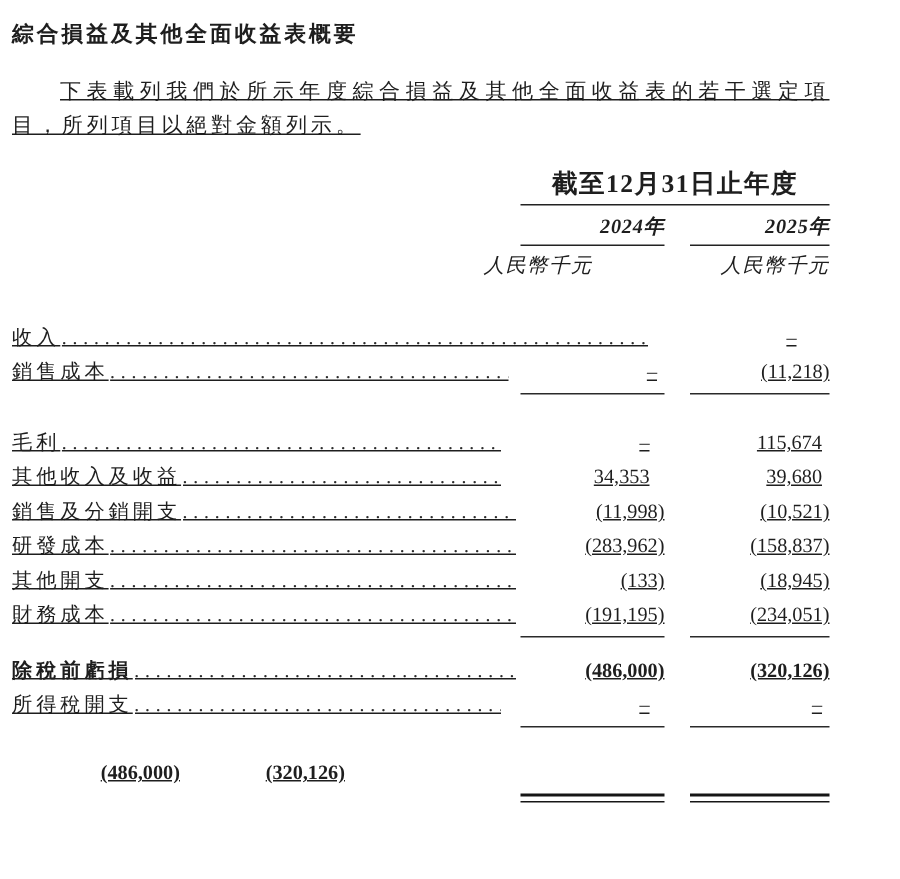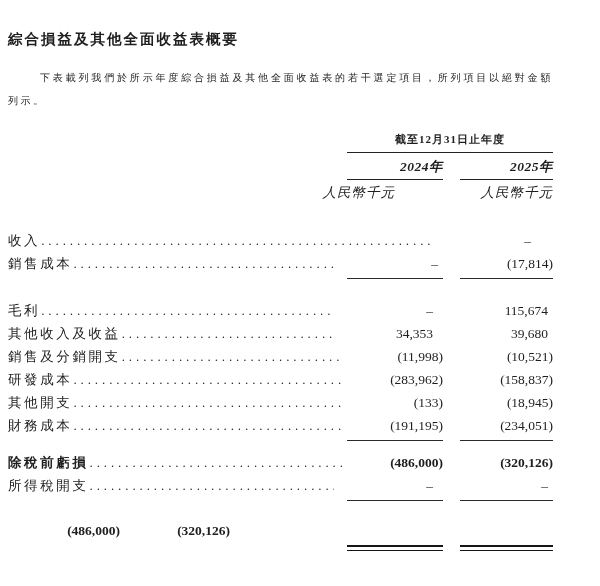--- a/index.html
+++ b/index.html
@@ -2,56 +2,56 @@
 <html><head>
 <meta charset="utf-8">
 <style>
   html,body{margin:0;padding:0;background:#fff;}
   body{
     width:600px;height:586px;overflow:hidden;
     font-family:"Liberation Serif","DejaVu Serif",serif;
     color:#1e1e1e;
     -webkit-font-smoothing:antialiased;
   }
-  .page{padding:28px 0 0 8px;width:545px;}
+  .page{padding:12px 0 0 8px;width:545px;}
 
   .title{
     margin:0;font-size:14.5px;font-weight:700;letter-spacing:2px;
     line-height:22px;
   }
   .intro{
-    margin:16px 0 16px 0;font-size:10px;letter-spacing:2.6px;
-    line-height:23px;text-indent:32px;text-align:justify;
+    margin:16px 0 16px 0;font-size:14px;letter-spacing:2.6px;
+    line-height:23px;text-indent:32px;text-align:justify;text-decoration:underline;
   }
 
   
   .ftable{margin-top:18px;}
   .frow{display:flex;align-items:baseline;}
   .lblspace{flex:1;}
   .c1{width:96px;flex:none;text-align:right;}
   .sp{width:17px;flex:none;}
   .c2{width:93px;flex:none;text-align:right;}
 
   
   .hrow1 .span2{
     width:206px;flex:none;text-align:center;font-weight:700;
-    font-size:11px;letter-spacing:1px;padding-bottom:4px;
+    font-size:17px;letter-spacing:1px;padding-bottom:4px;
     border-bottom:1.5px solid #222;line-height:18px;
   }
   .hrow2{margin-top:4px;font-style:italic;}
   .hrow2 .ycell{
     font-weight:700;font-size:13.5px;letter-spacing:.5px;
     padding-bottom:2px;border-bottom:1.5px solid #222;line-height:20px;
   }
   .hrow3{margin-top:3px;gap:24px;}
   .hrow3 .ucell{font-style:italic;font-size:13.5px;letter-spacing:1px;line-height:20px;}
 
   
   .rows{margin-top:26px;}
-  .trow{display:flex;align-items:flex-end;height:23px;line-height:23px;}
+  .trow{display:flex;align-items:center;height:23px;line-height:23px;text-decoration:underline;}
   .lbl{flex:1;display:flex;align-items:baseline;overflow:hidden;}
   .lbltext{white-space:nowrap;font-size:13.5px;letter-spacing:2.6px;}
   .dots{flex:1;overflow:hidden;white-space:nowrap;margin:0 3px 0 1px;color:#2a2a2a;}
   .dots::after{
     content:"..........................................................................";
     font-size:13px;letter-spacing:3.9px;
   }
   .trow .val{font-size:13.5px;white-space:nowrap;}
   .val.pr{padding-right:5px;}
   .trow.bold .lbltext,.trow.bold .val{font-weight:700;}
@@ -103,21 +103,21 @@
     <div class="c1 val pr">–</div>
     <div class="sp"></div>
   </div>
         <div class="trow">
     <div class="lbl">
       <span class="lbltext">銷售成本</span>
       <span class="dots"></span>
     </div>
     <div class="c1 val pr">–</div>
     <div class="sp"></div>
-    <div class="c2 val">(17,814)</div>
+    <div class="c2 val">(11,218)</div>
   </div>
         <div class="rrow">
     <div class="lblspace"></div>
     <div class="c1 rl rule1"></div>
     <div class="sp"></div>
     <div class="c2 rl rule1"></div>
   </div>
         <div class="gap" style="height: 18px;"></div>
         <div class="trow">
     <div class="lbl">

